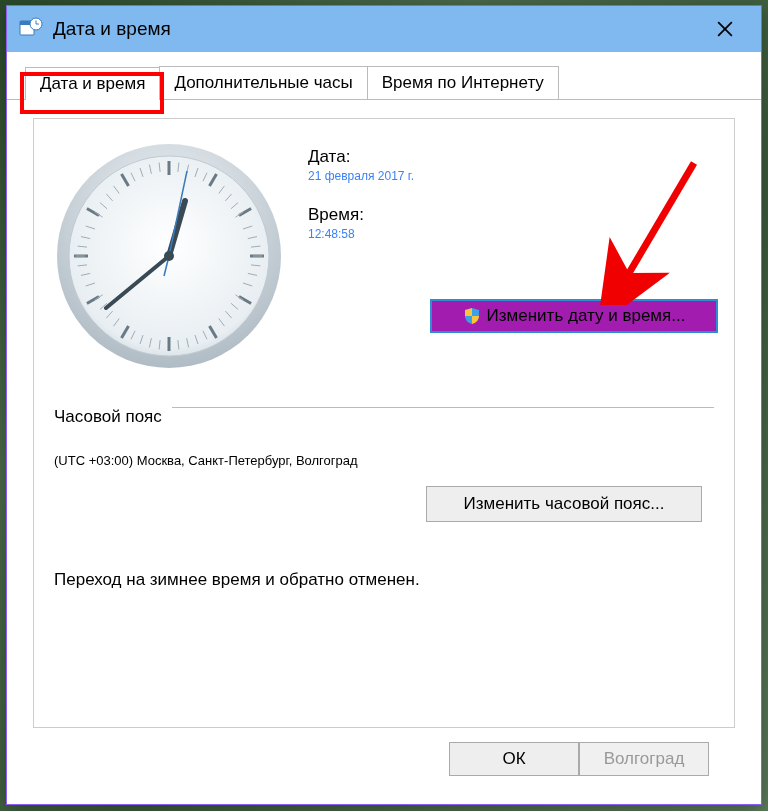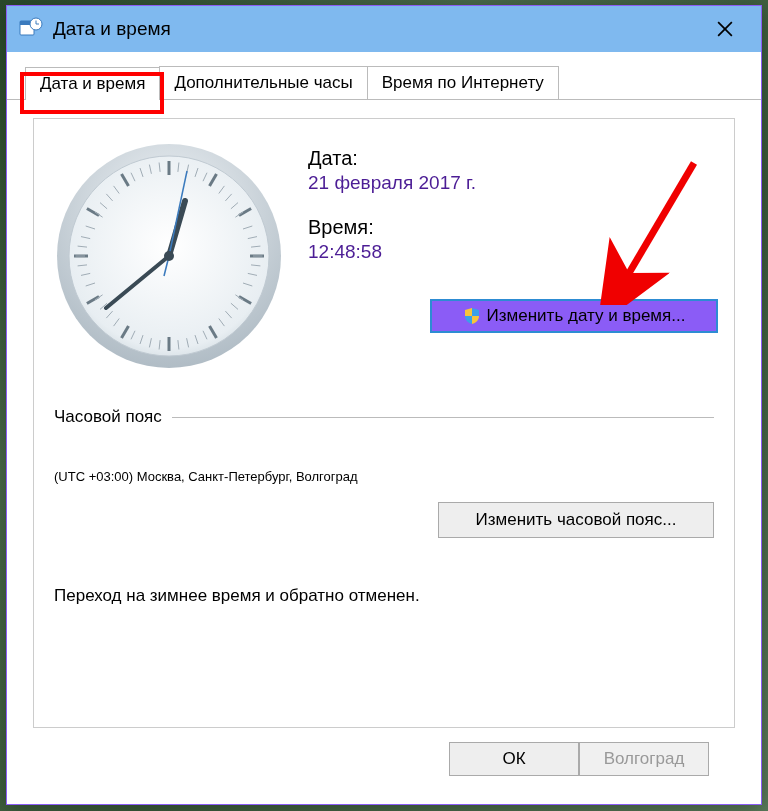--- a/index.html
+++ b/index.html
@@ -108,74 +108,73 @@
     height: 230px;
     position: relative;
     flex-shrink: 0;
   }
   .info-col {
     padding-top: 6px;
     flex: 1;
     position: relative;
   }
   .info-label {
-    font-size: 20px;
+    font-size: 17px;
     color: #000;
     margin-bottom: 2px;
   }
   .info-value {
-    font-size: 19px;
-    color: #4c1d95;
+    font-size: 12px;
+    color: #3b82f6;
     margin-bottom: 22px;
   }
   .change-dt-btn {
     position: absolute;
     left: 396px;
     top: 180px;
     width: 288px;
     height: 34px;
     border: 2px solid #2d8cd3;
-    background: #8b5cf6;
+    background: #a21caf;
     font-size: 17px;
     display: flex;
     align-items: center;
     justify-content: center;
     cursor: pointer;
     gap: 6px;
   }
   .shield-icon {
     width: 18px; height: 18px;
     display: inline-block;
   }
   
   .tz-section {
     margin-top: 36px;
   }
   .tz-head {
     display: flex;
-    align-items: center;
-    margin-bottom: 42px;
+    margin-bottom: 26px;
   }
   .tz-head-label {
     font-size: 17px;
     padding-right: 10px;
     color: #000;
   }
   .tz-line {
     flex: 1;
     border-top: 1px solid #bbb;
   }
   .tz-value {
     font-size: 13px;
     margin-bottom: 18px;
   }
   .change-tz-btn {
     display: block;
     margin-left: auto;
-    margin-right: 0;
+    margin-right: 12px;
     width: 276px;
     height: 36px;
     background: #eee;
     border: 1px solid #aaa;
     font-size: 17px;
     cursor: pointer;
   }
   .dst-note {
     margin-top: 48px;
     font-size: 17px;

